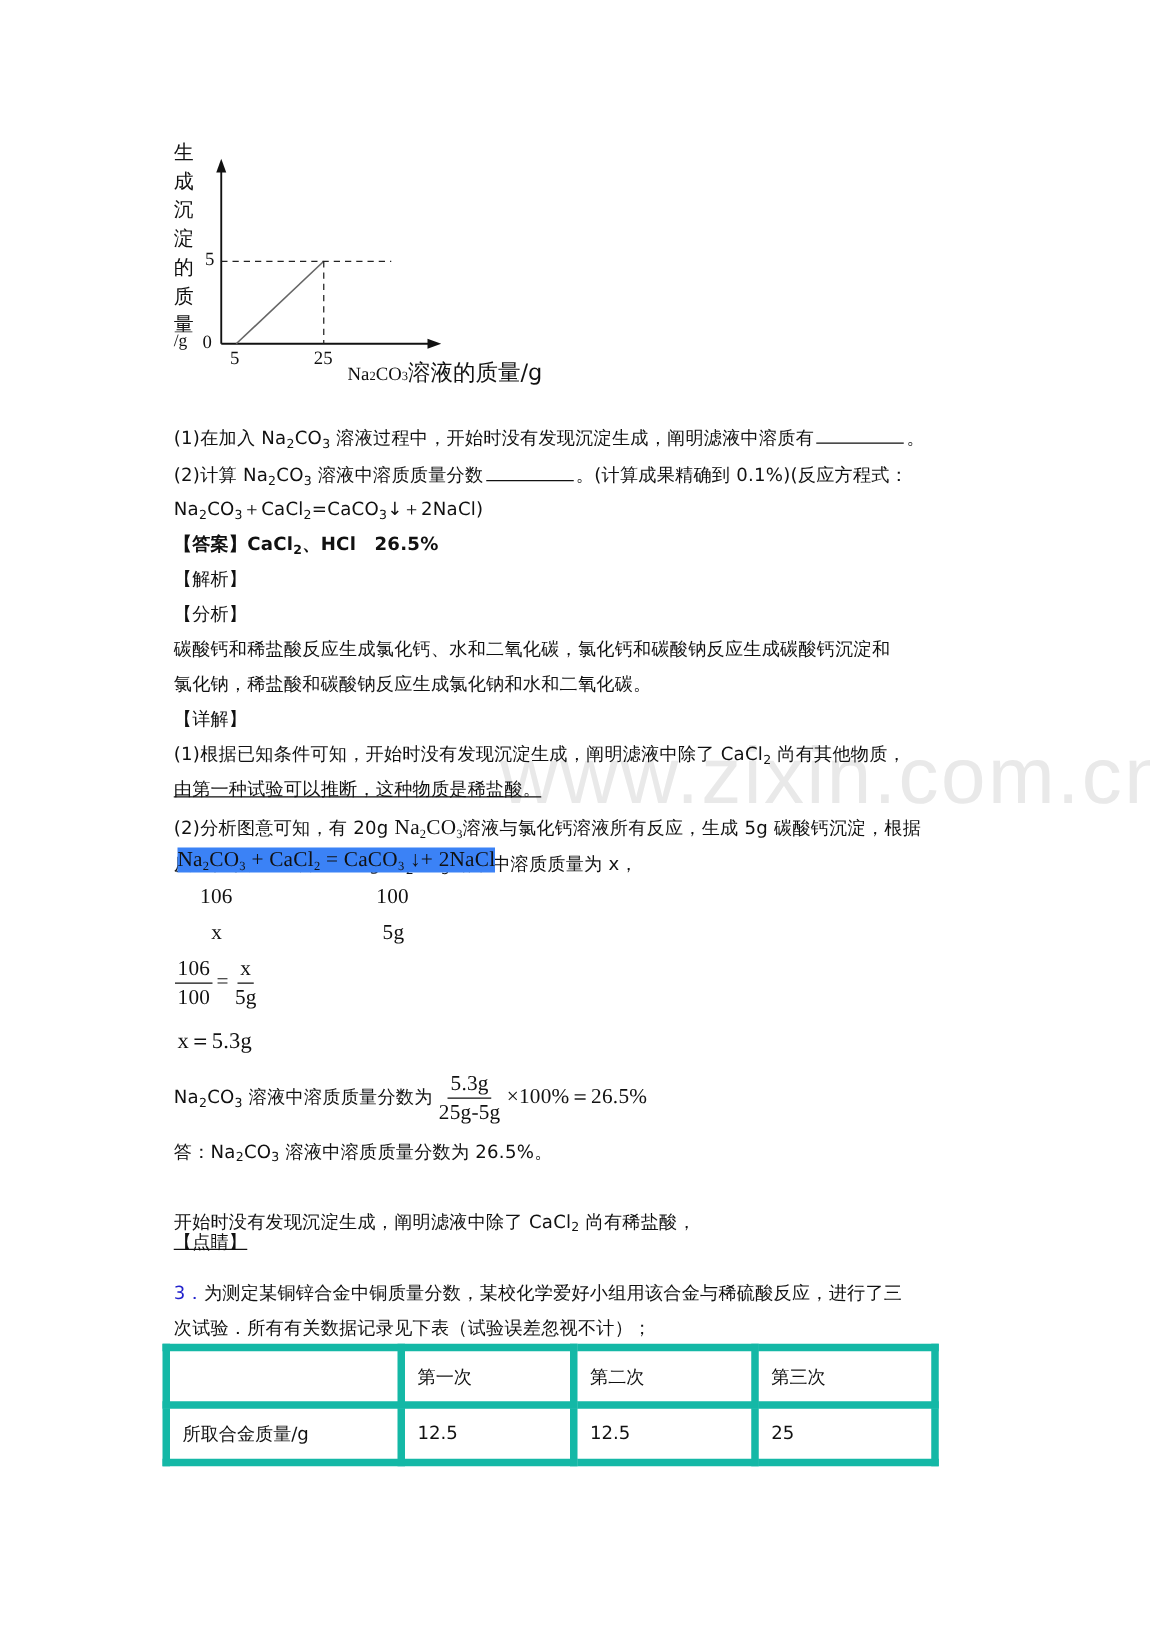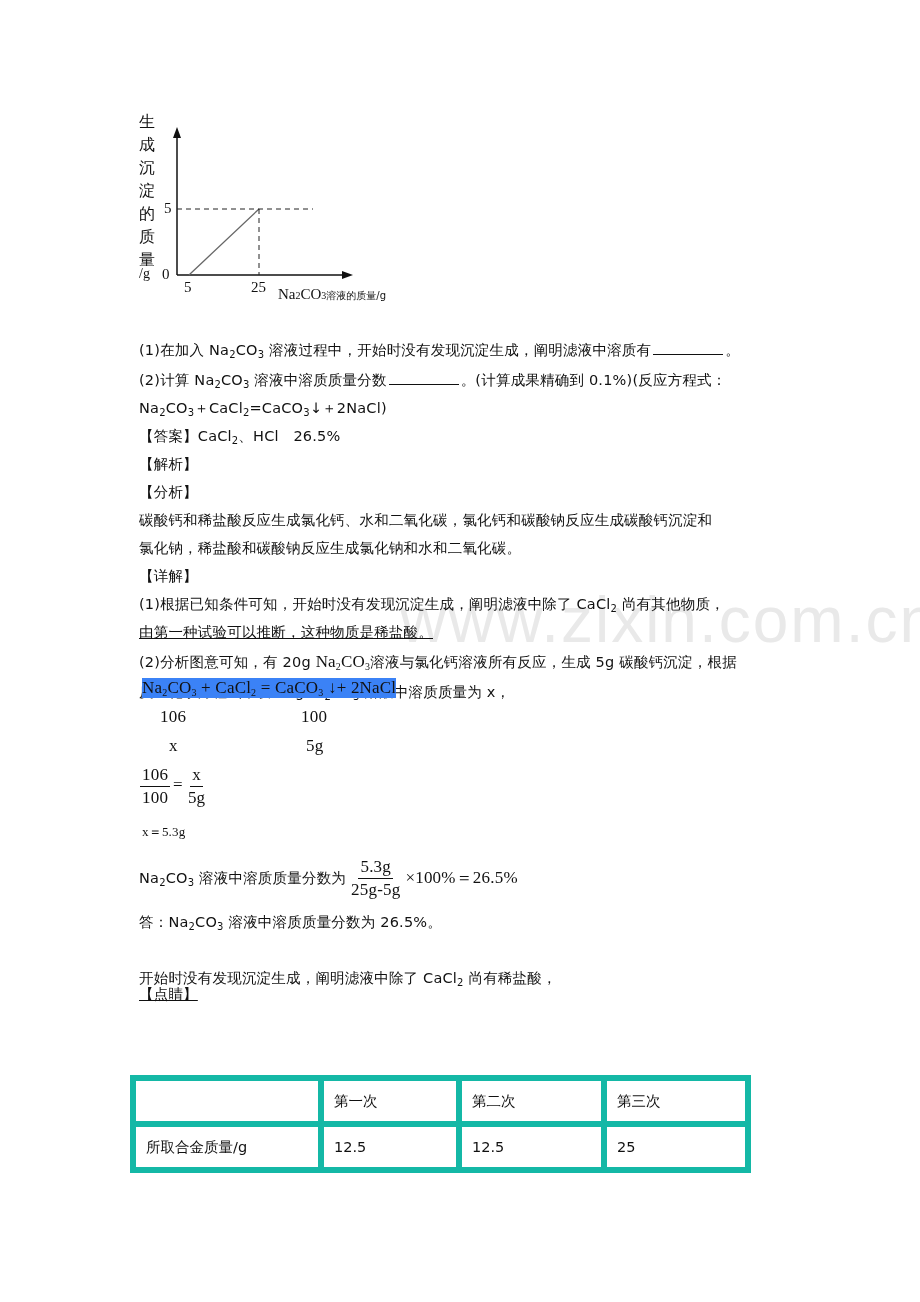--- a/index.html
+++ b/index.html
@@ -52,21 +52,21 @@
     <div>的</div>
     <div>质</div>
     <div>量</div>
   </div>
   <div class="chart-label" style="left:139px; top:266px; font-size:14px;">/g</div>
   <div class="chart-label" style="left:162px; top:266px;">0</div>
   <div class="chart-label" style="left:164px; top:200px;">5</div>
   <div class="chart-label" style="left:184px; top:279px;">5</div>
   <div class="chart-label" style="left:251px; top:279px;">25</div>
   <div class="chart-label" style="left:278px; top:286px;">
-    <span>Na</span><span style="font-size:10px">2</span><span>CO</span><span style="font-size:10px">3</span><span style="font-family:'DejaVu Sans',sans-serif;font-size:10px">溶液的质量/g</span>
+    <span>Na</span><span style="font-size:10px">2</span><span>CO</span><span style="font-size:10px">3</span><span style="font-family:'DejaVu Sans',sans-serif;font-size:18px">溶液的质量/g</span>
   </div>
   <svg style="position:absolute;left:0;top:0;" width="920" height="310">
     <line x1="177" y1="275" x2="177" y2="134" stroke="#111" stroke-width="1.5"></line>
     <polygon points="177,127 173,138 181,138" fill="#111"></polygon>
     <line x1="177" y1="275" x2="346" y2="275" stroke="#111" stroke-width="1.5"></line>
     <polygon points="353,275 342,271 342,279" fill="#111"></polygon>
     <line x1="189" y1="275" x2="259" y2="209" stroke="#666" stroke-width="1.3"></line>
     <line x1="177" y1="209" x2="313" y2="209" stroke="#222" stroke-width="1" stroke-dasharray="5,4"></line>
     <line x1="259" y1="209" x2="259" y2="275" stroke="#222" stroke-width="1" stroke-dasharray="5,4"></line>
   </svg>
@@ -75,21 +75,21 @@
     <span>(1)在加入 Na</span><sub>2</sub><span>CO</span><sub>3</sub><span> 溶液过程中，开始时没有发现沉淀生成，阐明滤液中溶质有</span><span class="blank"></span><span>。</span>
   </div>
 
   <div class="line" style="top:370px;">
     <span>(2)计算 Na</span><sub>2</sub><span>CO</span><sub>3</sub><span> 溶液中溶质质量分数</span><span class="blank"></span><span>。(计算成果精确到 0.1%)(反应方程式：</span>
   </div>
   <div class="line" style="top:398px;">
     <span>Na</span><sub>2</sub><span>CO</span><sub>3</sub><span>＋CaCl</span><sub>2</sub><span>=CaCO</span><sub>3</sub><span>↓＋2NaCl)</span>
   </div>
 
-  <div class="line" style="top:426px;">
+  <div class="line" style="top:426px;font-weight:bold;">
     <span>【答案】</span><span>CaCl</span><sub>2</sub><span>、HCl　26.5%</span>
   </div>
   <div class="line" style="top:454px;">【解析】</div>
   <div class="line" style="top:482px;">【分析】</div>
   <div class="line" style="top:510px;">碳酸钙和稀盐酸反应生成氯化钙、水和二氧化碳，氯化钙和碳酸钠反应生成碳酸钙沉淀和</div>
   <div class="line" style="top:538px;">氯化钠，稀盐酸和碳酸钠反应生成氯化钠和水和二氧化碳。</div>
   <div class="line" style="top:566px;text-align:center;">【详解】</div>
 
   <div class="line" style="top:594px;">
     <span>(1)根据已知条件可知，开始时没有发现沉淀生成，阐明滤液中除了 CaCl</span><sub>2</sub><span> 尚有其他物质，</span>
@@ -129,37 +129,41 @@
 
   <div class="line serif" style="left:140px; top:764px; font-size:17px; line-height:normal;">
     <span class="frac" style="margin-left:0">
         <span class="num">106</span>
         <span class="den">100</span>
       </span><span>=</span><span class="frac">
         <span class="num">x</span>
         <span class="den">5g</span>
       </span>
   </div>
-  <div class="line serif" style="left:142px; top:822px; font-size:13px;">x＝5.3g</div>
+  <div class="line serif" style="left:142px; top:822px; font-size:18px;">x＝5.3g</div>
 
   <div class="line" style="top:856px; line-height:normal;">
     <span>Na</span><sub>2</sub><span>CO</span><sub>3</sub><span> 溶液中溶质质量分数为</span><span class="frac serif" style="font-size:17px">
         <span class="num">5.3g</span>
         <span class="den">25g-5g</span>
       </span><span class="serif" style="font-size:17px">×100%＝26.5%</span>
   </div>
 
   <div class="line" style="top:912px;">
     <span>答：Na</span><sub>2</sub><span>CO</span><sub>3</sub><span> 溶液中溶质质量分数为 26.5%。</span>
   </div>
   <div class="line" style="top:984px;text-decoration:underline;">【点睛】</div>
   <div class="line" style="top:968px;">
     <span>开始时没有发现沉淀生成，阐明滤液中除了 CaCl</span><sub>2</sub><span> 尚有稀盐酸，</span>
   </div>
 
+  <div class="line" style="top:1025px;">
+    <span class="qnum">3．</span><span>为测定某铜锌合金中铜质量分数，某校化学爱好小组用该合金与稀硫酸反应，进行了三</span>
+  </div>
+  <div class="line" style="top:1053px;">次试验．所有有关数据记录见下表（试验误差忽视不计）；</div>
 
   <table class="data">
     <tbody>
         <tr>
       <td style="width:162px"></td>
       <td style="width:112px">第一次</td>
       <td style="width:119px">第二次</td>
       <td style="width:118px">第三次</td>
     </tr>
     <tr>

